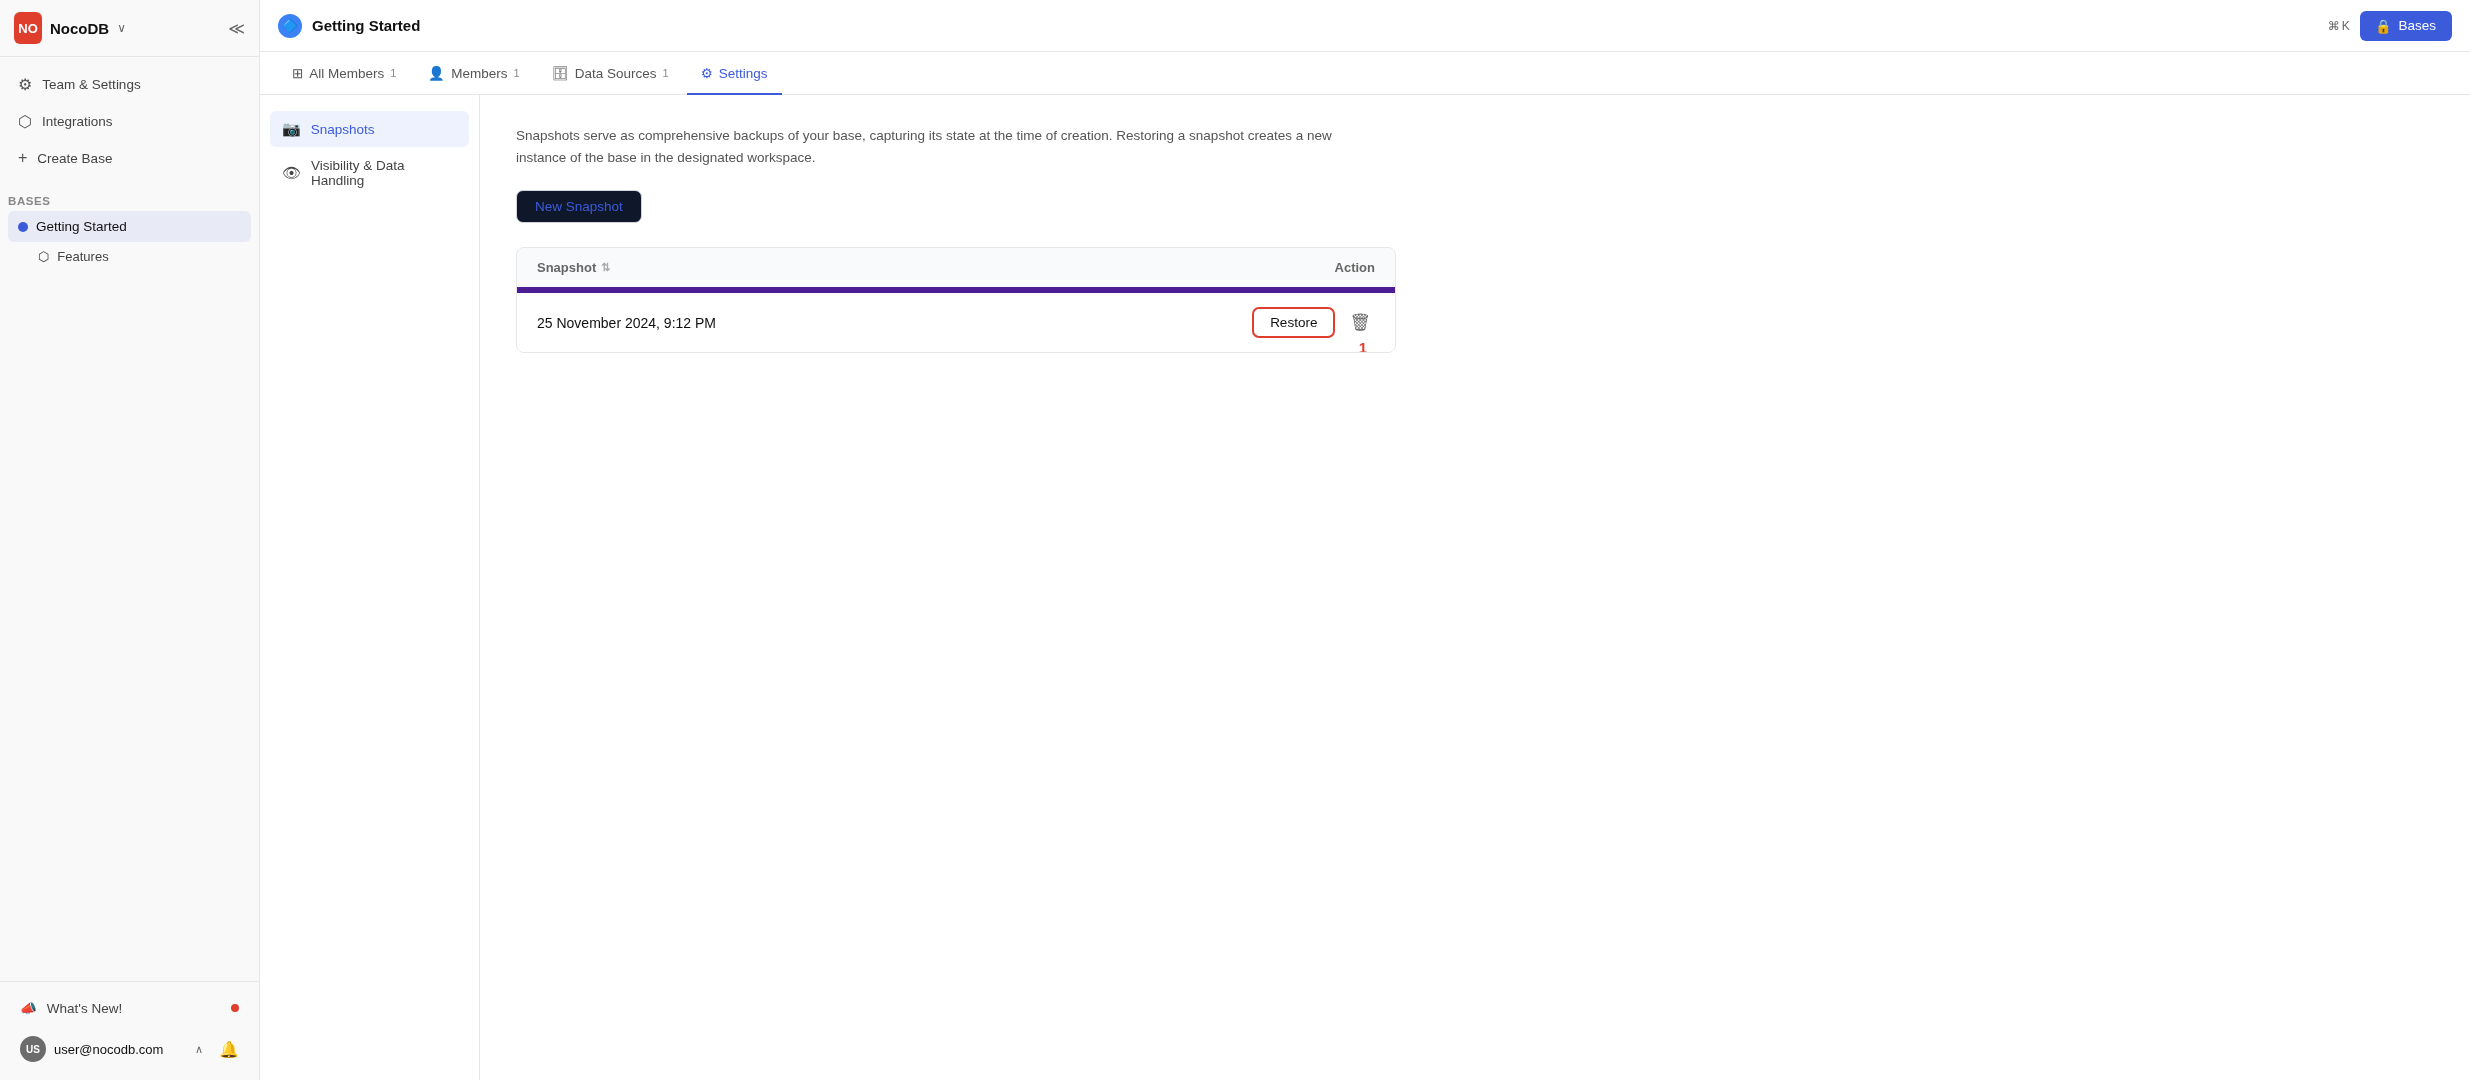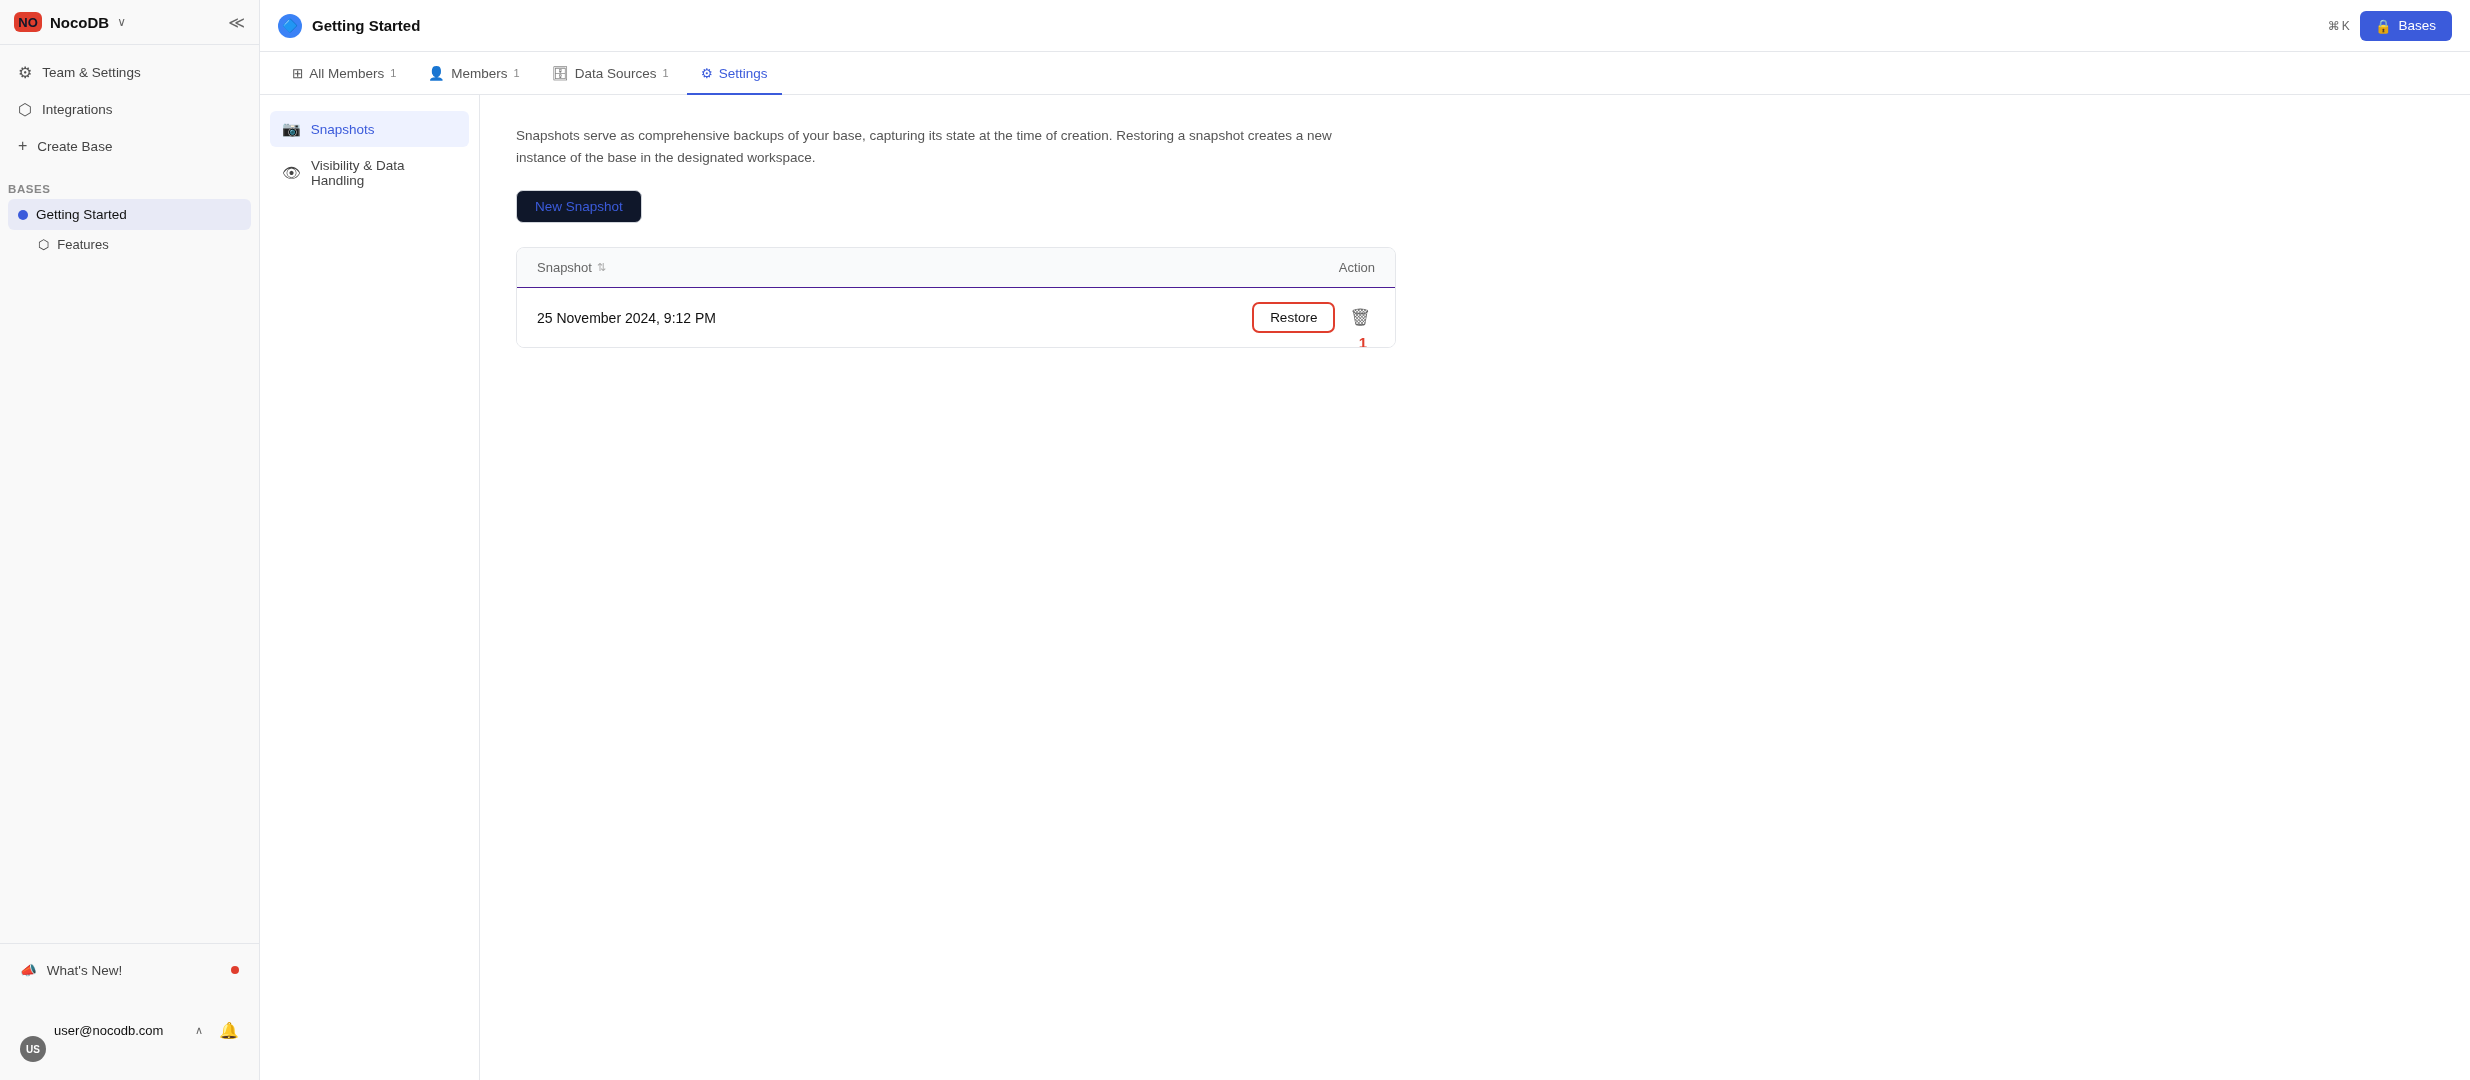--- a/index.html
+++ b/index.html
@@ -23,27 +23,27 @@
       border-bottom: 1px solid #e5e7eb;
     }
     .brand-row {
       display: flex;
       align-items: center;
       gap: 8px;
       cursor: pointer;
     }
     .brand-logo {
       width: 28px;
-      height: 20px;
+      height: 32px;
       background: #e03e2d;
       border-radius: 6px;
       display: flex;
       align-items: center;
       justify-content: center;
-      color: #0f172a;
+      color: #ffffff;
       font-weight: 700;
       font-size: 13px;
     }
     .brand-name {
       font-weight: 600;
       font-size: 15px;
       color: #111;
     }
     .chevron-down { color: #666; font-size: 12px; }
     .sidebar-collapse-btn { background: none; border: none; cursor: pointer; color: #666; font-size: 16px; }
@@ -135,21 +135,20 @@
       width: 26px;
       height: 26px;
       border-radius: 50%;
       background: #6c6c6c;
       color: #fff;
       font-size: 10px;
       font-weight: 600;
       display: flex;
       align-items: center;
       justify-content: center;
-      margin-top: 38px;
     }
     .user-row {
       display: flex;
       align-items: center;
       gap: 8px;
       padding: 8px 10px;
       border-radius: 6px;
       cursor: pointer;
     }
     .user-email { font-size: 13px; color: #111; }
@@ -312,24 +311,24 @@
       border: 1px solid #e5e7eb;
       border-radius: 8px;
       overflow: hidden;
       max-width: 880px;
     }
     .snapshot-table-header {
       display: flex;
       align-items: flex-end;
       padding: 12px 20px;
       background: #f9fafb;
-      border-bottom: 1px solid #4c1d95;
+      border-bottom: 6px solid #4c1d95;
       font-size: 13px;
       color: #666;
-      font-weight: 400;
+      font-weight: 700;
     }
     .snapshot-col-name { flex: 1; display: flex; align-items: center; gap: 5px; }
     .snapshot-col-action { width: 140px; text-align: right; }
 
     .snapshot-row {
       display: flex;
       align-items: center;
       padding: 14px 20px;
       background: #fff;
       border-bottom: 1px solid #f0f0f0;

